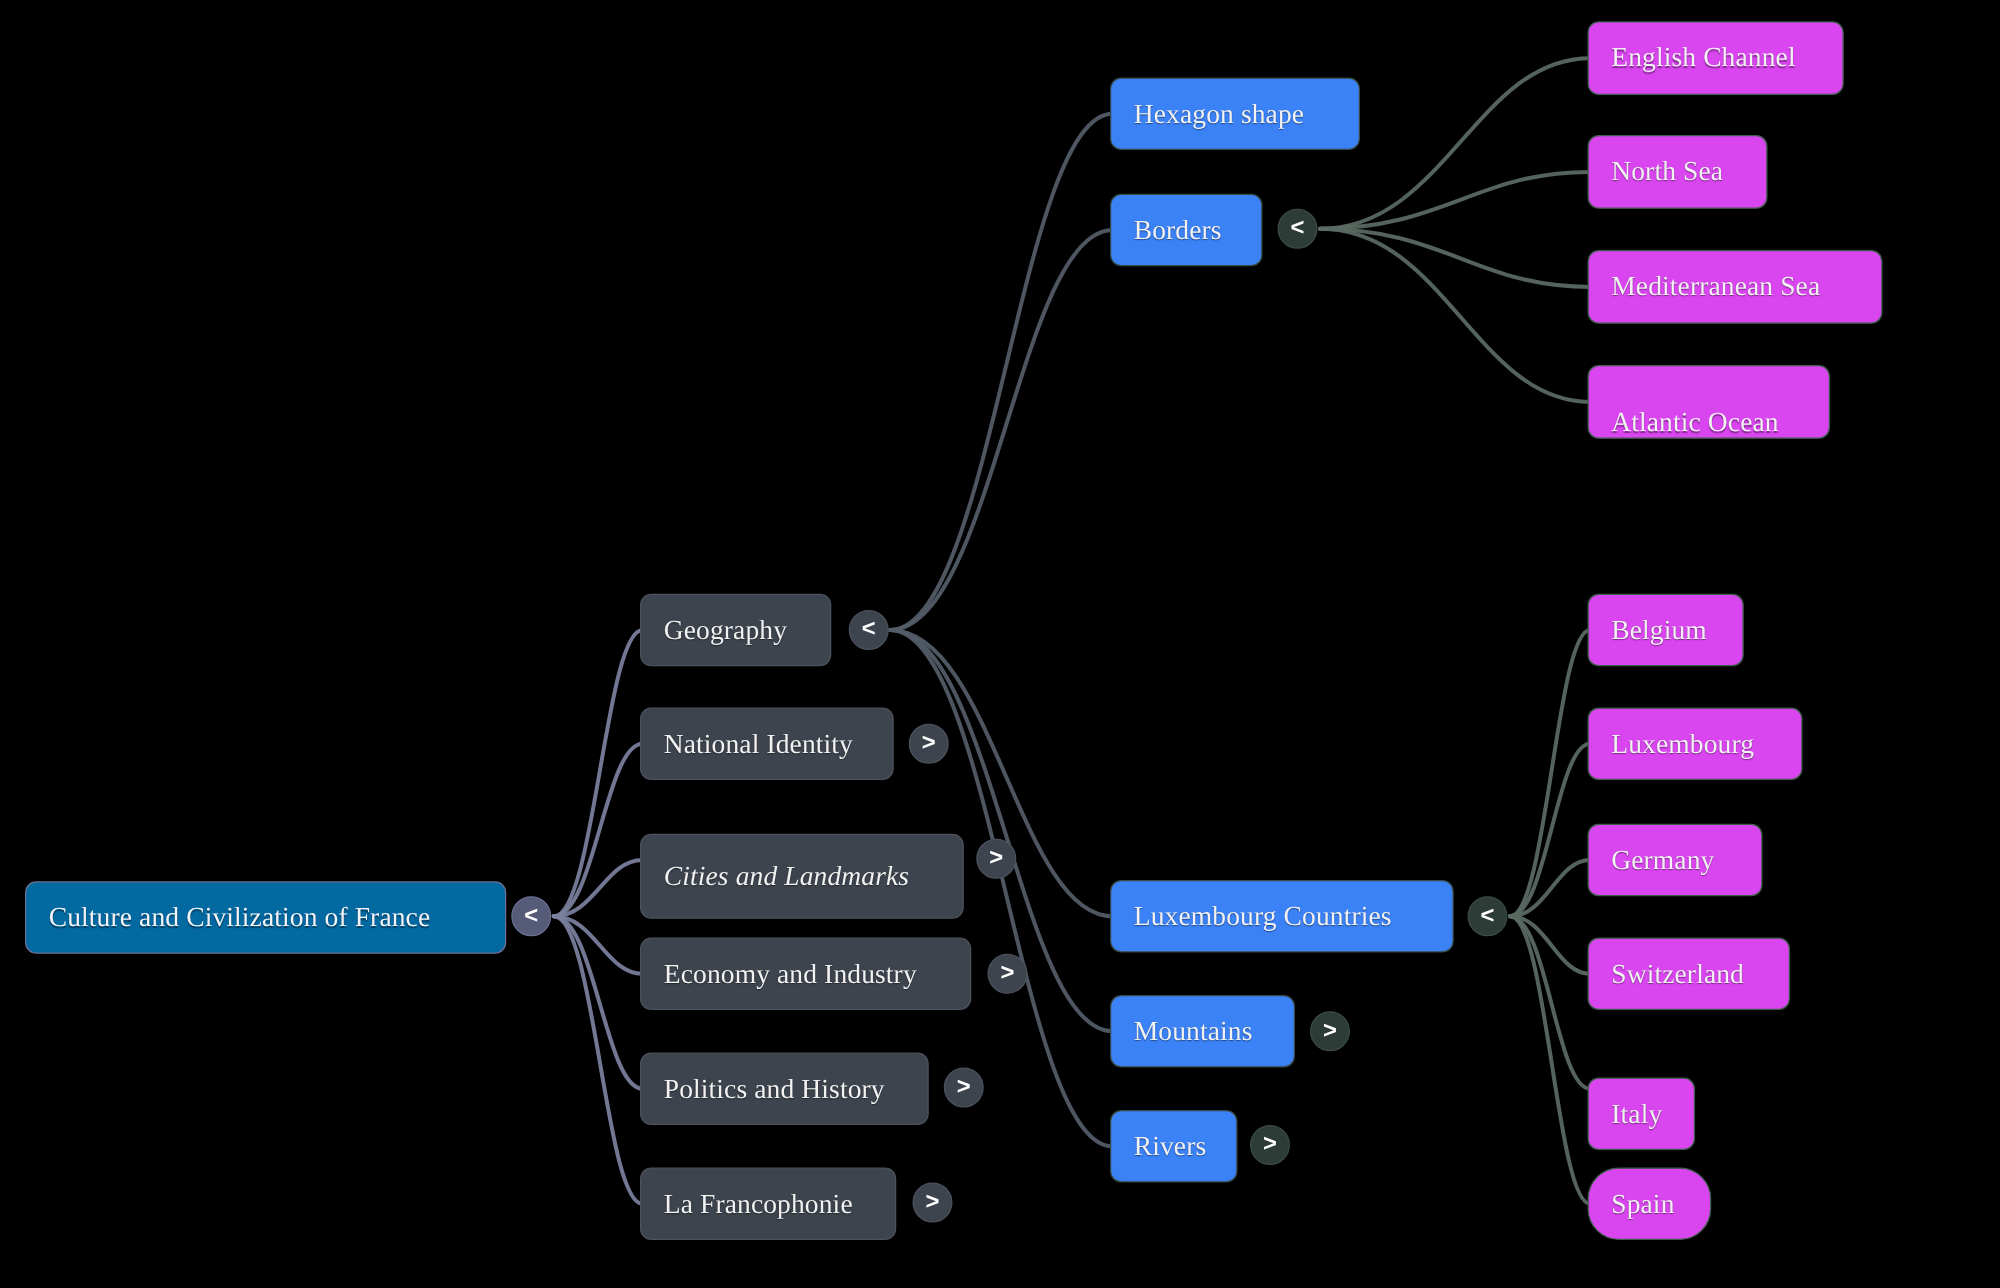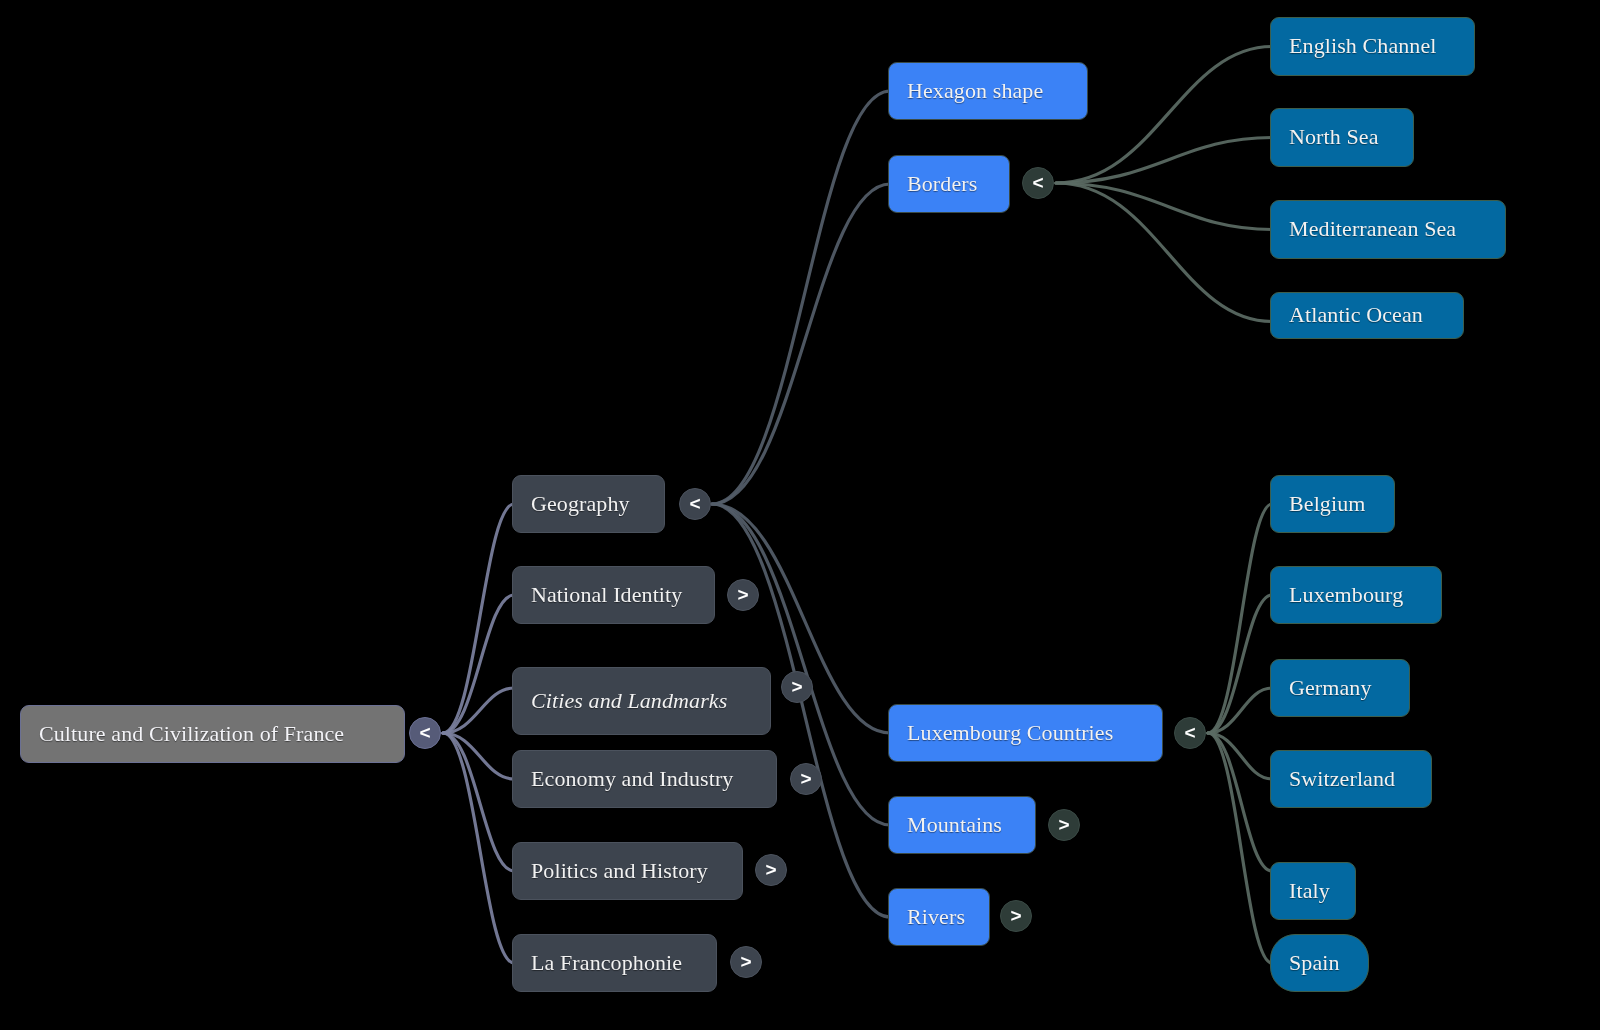--- a/index.html
+++ b/index.html
@@ -36,34 +36,34 @@
     border-radius: 9px;
     padding: 0 18px;
     color: #f2f2f2;
     font-size: 22px;
     line-height: 1.1;
     white-space: nowrap;
     letter-spacing: .1px;
     text-shadow: 0 1px 1px rgba(0,0,0,.45);
   }
   .node.root {
-    background: #737373;
+    background: #0369a1;
     border: 1px solid #6b7094;
     color: #f4f4f8;
   }
   .node.lvl2 {
     background: #3d444e;
     border: 1px solid #4b525d;
   }
   .node.lvl3 {
     background: #3b82f6;
     border: 1px solid #3a4a45;
   }
   .node.lvl4 {
-    background: #0369a1;
+    background: #d946ef;
     border: 1px solid #3e5e4b;
   }
   .toggle {
     position: absolute;
     box-sizing: border-box;
     width: 32px;
     height: 32px;
     border-radius: 50%;
     display: flex;
     align-items: center;
@@ -193,21 +193,21 @@
 
   <div class="node lvl4" id="n-b-0" style="left: 1270px; top: 17px; width: 205px; height: 59px;">
     <span>English Channel</span>
   </div>
   <div class="node lvl4" id="n-b-1" style="left: 1270px; top: 108px; width: 144px; height: 59px;">
     <span>North Sea</span>
   </div>
   <div class="node lvl4" id="n-b-2" style="left: 1270px; top: 200px; width: 236px; height: 59px;">
     <span>Mediterranean Sea</span>
   </div>
-  <div class="node lvl4" id="n-b-3" style="left: 1270px; top: 292px; width: 194px; height: 47px;">
+  <div class="node lvl4" id="n-b-3" style="left: 1270px; top: 292px; width: 194px; height: 59px; align-items: flex-end;">
     <span>Atlantic Ocean</span>
   </div>
 
   <div class="node lvl4" id="n-c-0" style="left: 1270px; top: 475px; width: 125px; height: 58px;">
     <span>Belgium</span>
   </div>
   <div class="node lvl4" id="n-c-1" style="left: 1270px; top: 566px; width: 172px; height: 58px;">
     <span>Luxembourg</span>
   </div>
   <div class="node lvl4" id="n-c-2" style="left: 1270px; top: 659px; width: 140px; height: 58px;">

